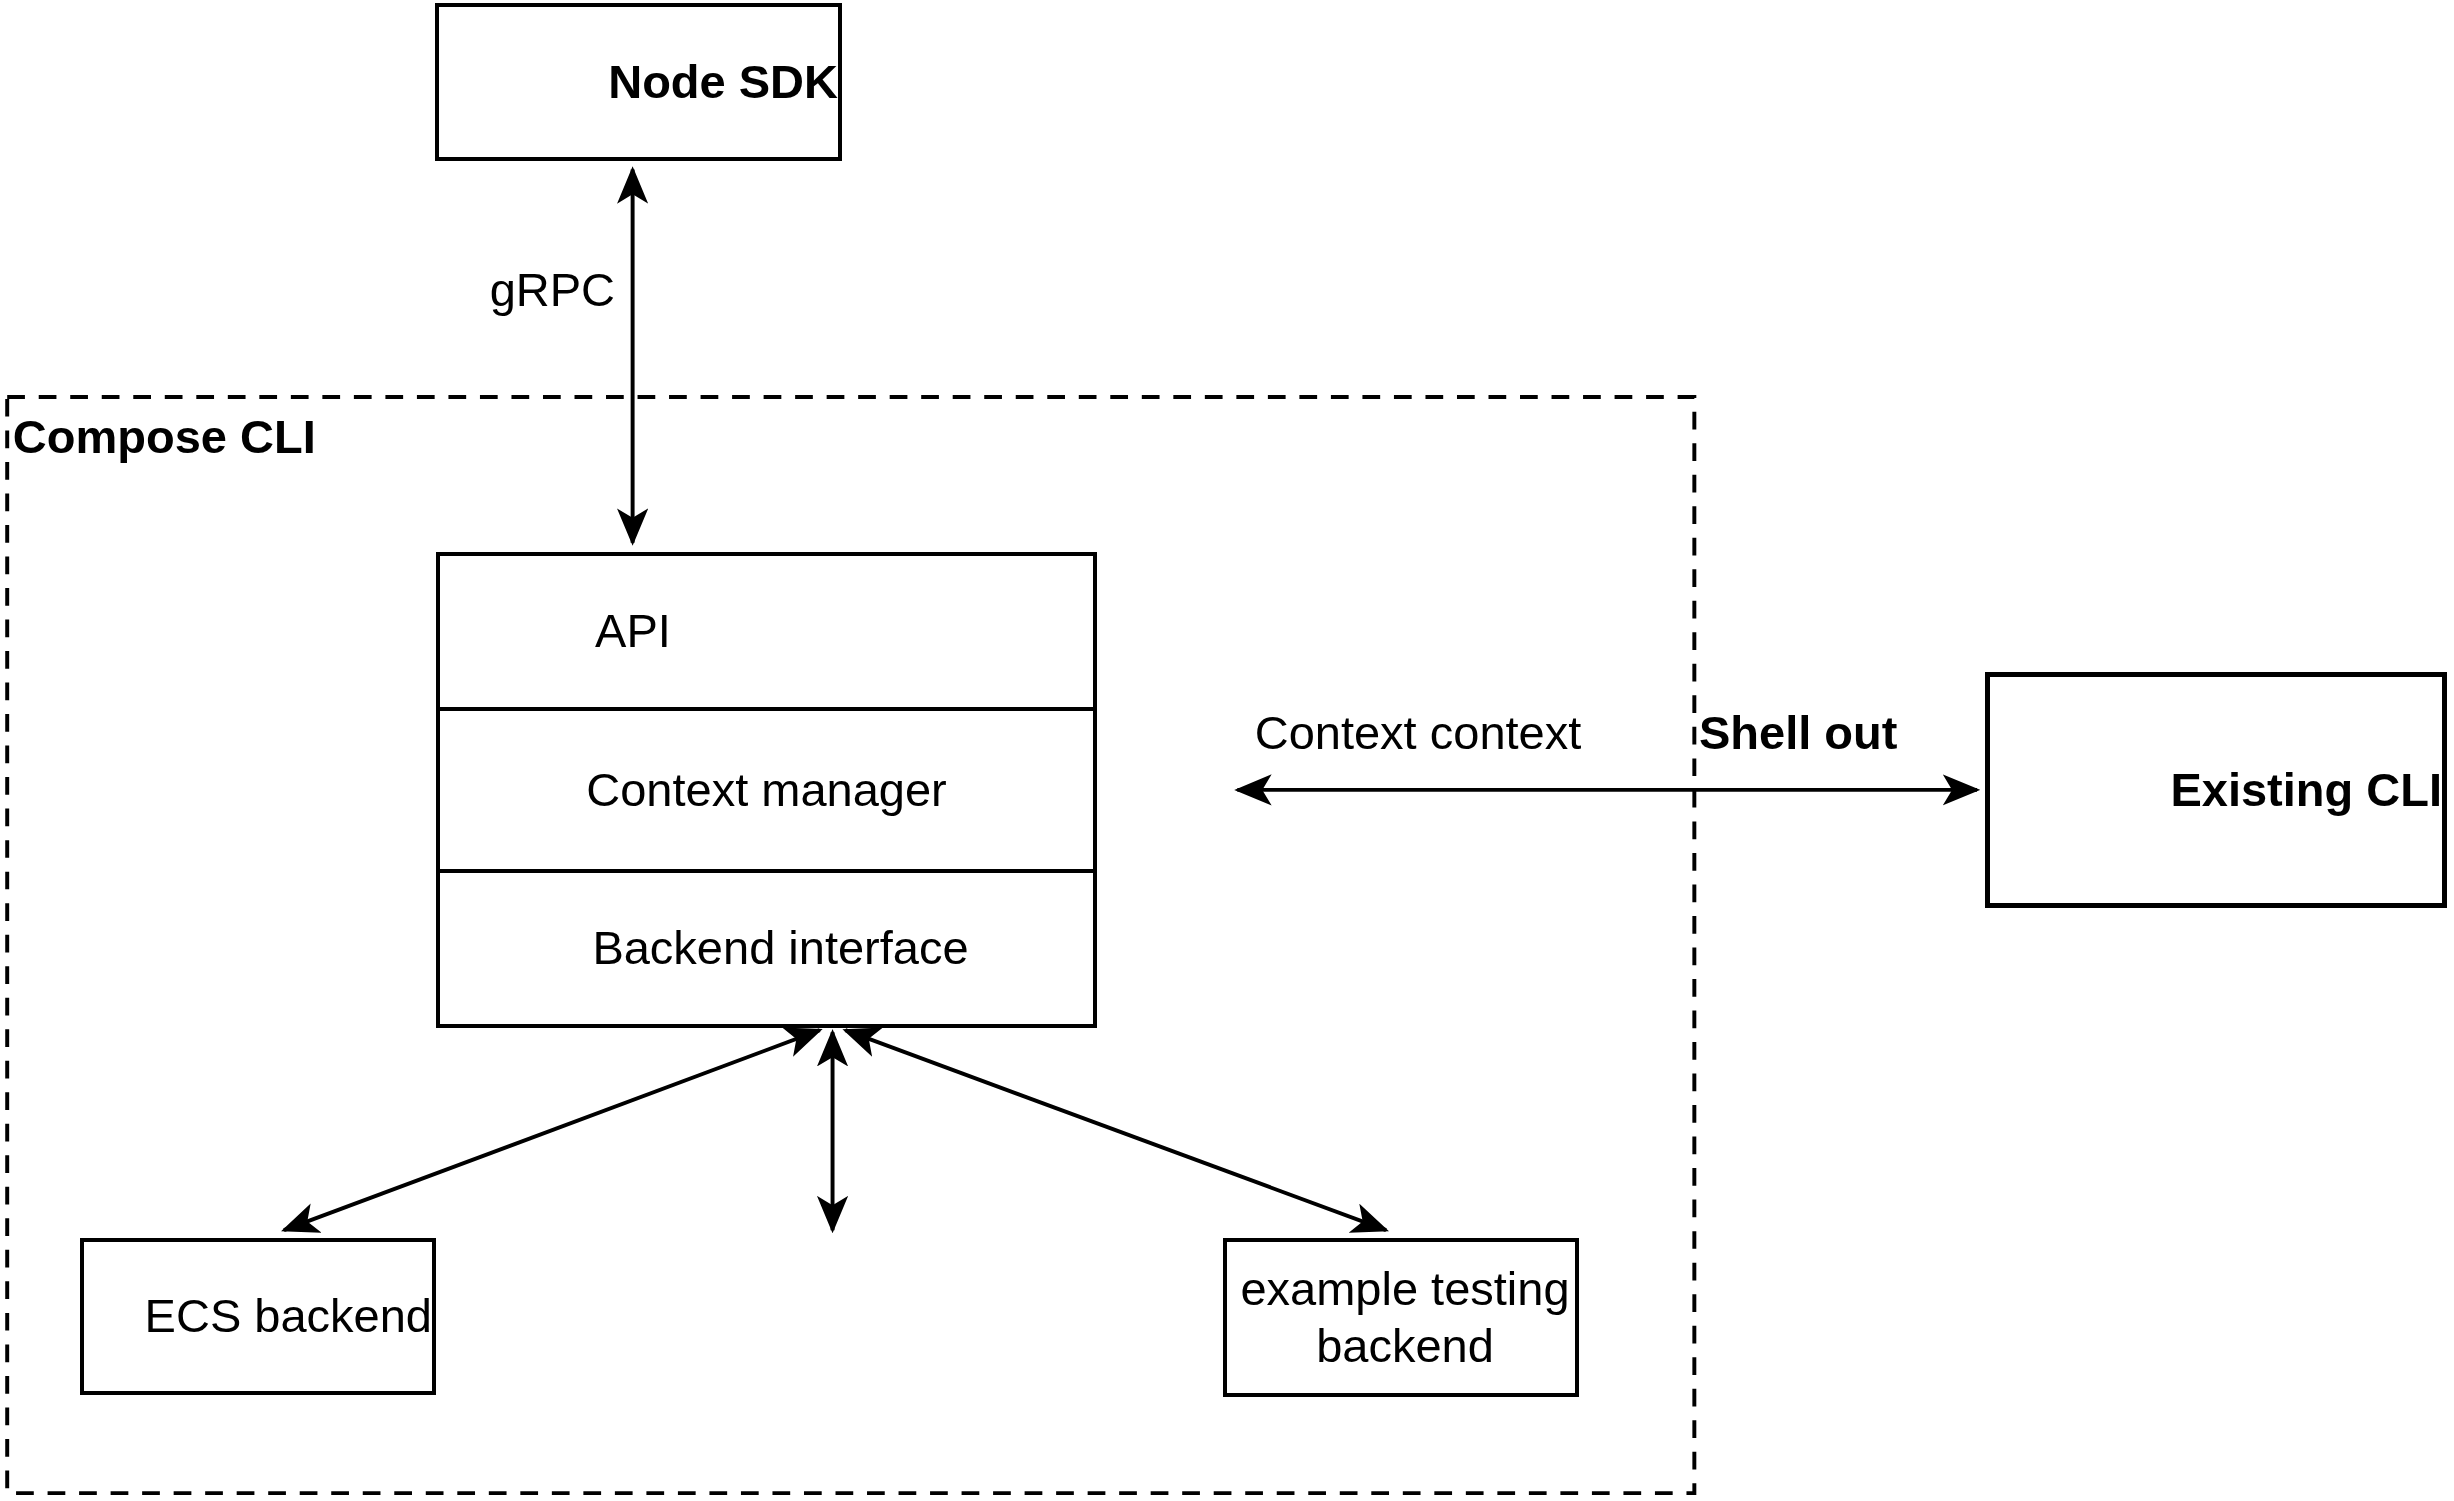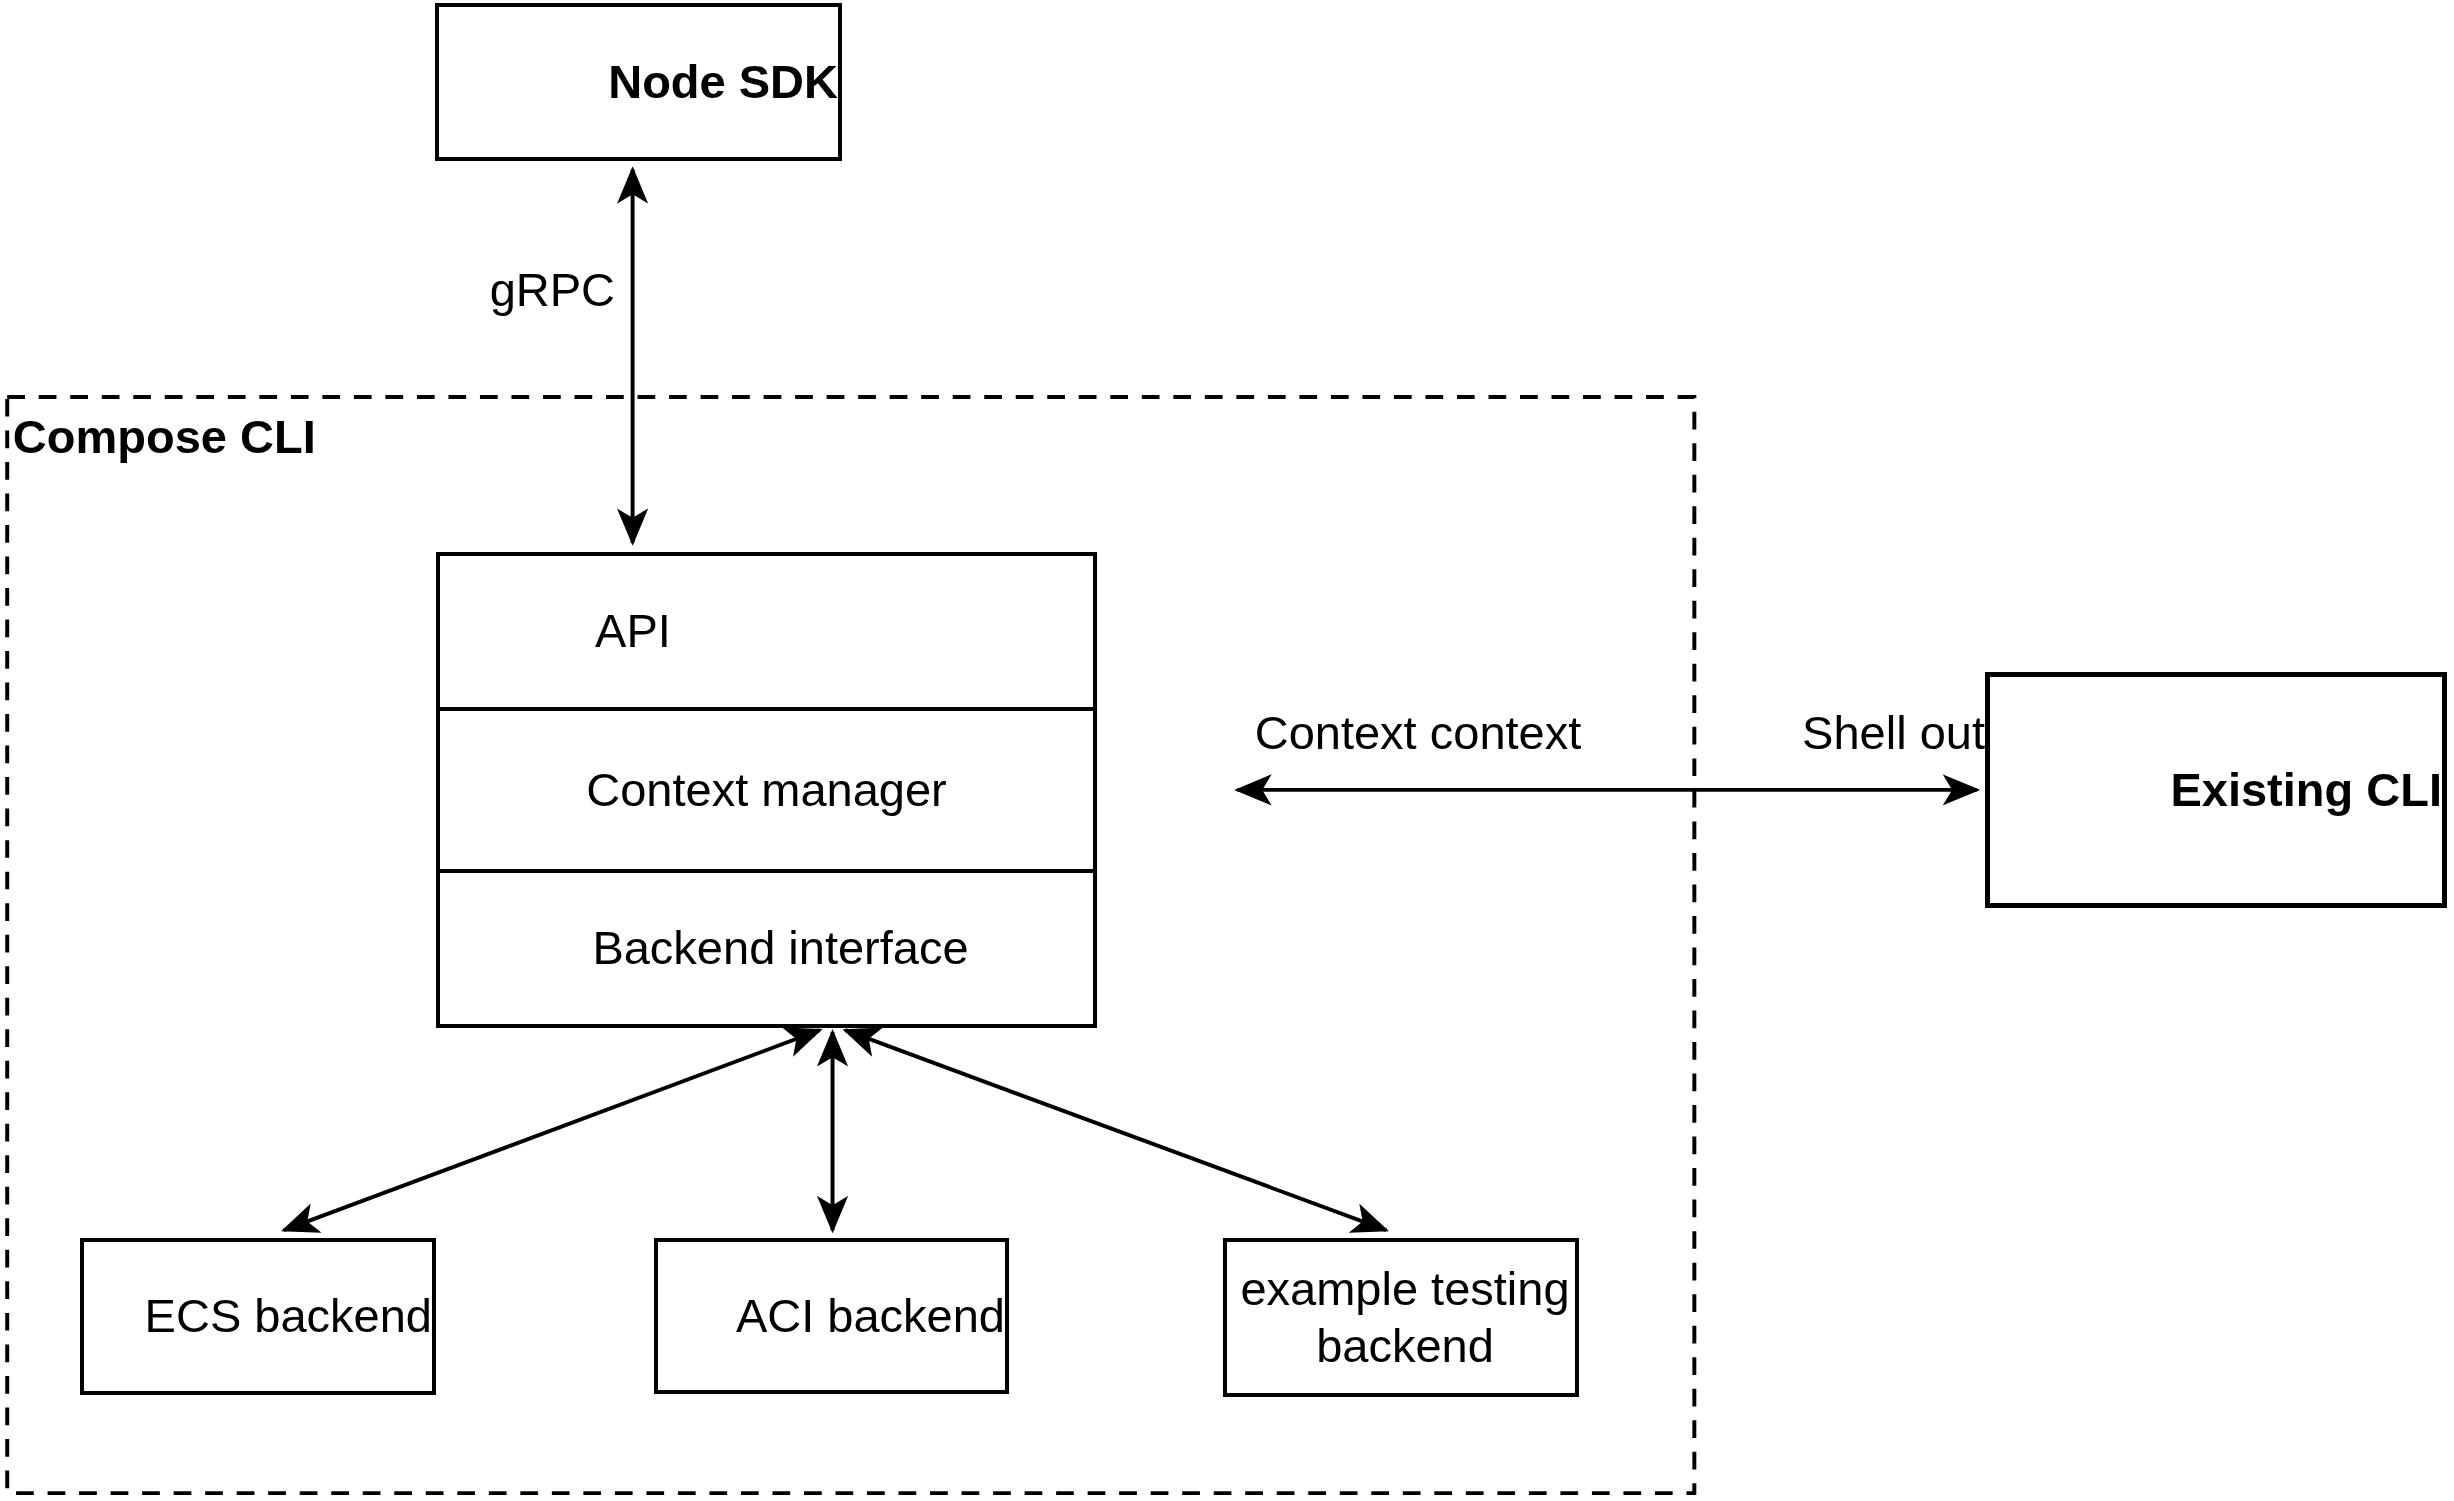--- a/index.html
+++ b/index.html
@@ -101,32 +101,29 @@
     <div class="row2">
       <span>Context manager</span>
     </div>
     <div class="row3">
       <span>Backend interface</span>
     </div>
   </div>
 
   <div class="floating-label" style="left:1221px; top:705px; width:394px; text-align:center;">Context context</div>
 
-  <div class="floating-label" style="left:1699px; top:705px; width:286px; text-align:right;">Shell out</div>
+  <div class="floating-label" style="left:1699px; top:705px; width:286px; text-align:left;font-weight:bold;">Shell out</div>
 
   <div class="box bold" style="left:1985px; top:672px; width:462px; height:236px; border-width:5.9px;">
     <span>Existing CLI</span>
   </div>
 
   <div class="box" style="left:80px; top:1238px; width:356px; height:157px;">
     <span>ECS backend</span>
   </div>
 
-  <div class="box" style="left:654px; top:1238px; width:355px; height:156px;">
-    <span>ACI backend</span>
-  </div>
 
   <div class="box" style="left:1223px; top:1238px; width:356px; height:159px;">
     <span class="wrap-label">example testing backend</span>
   </div>
 
 </div>
 
 
 </body></html>

